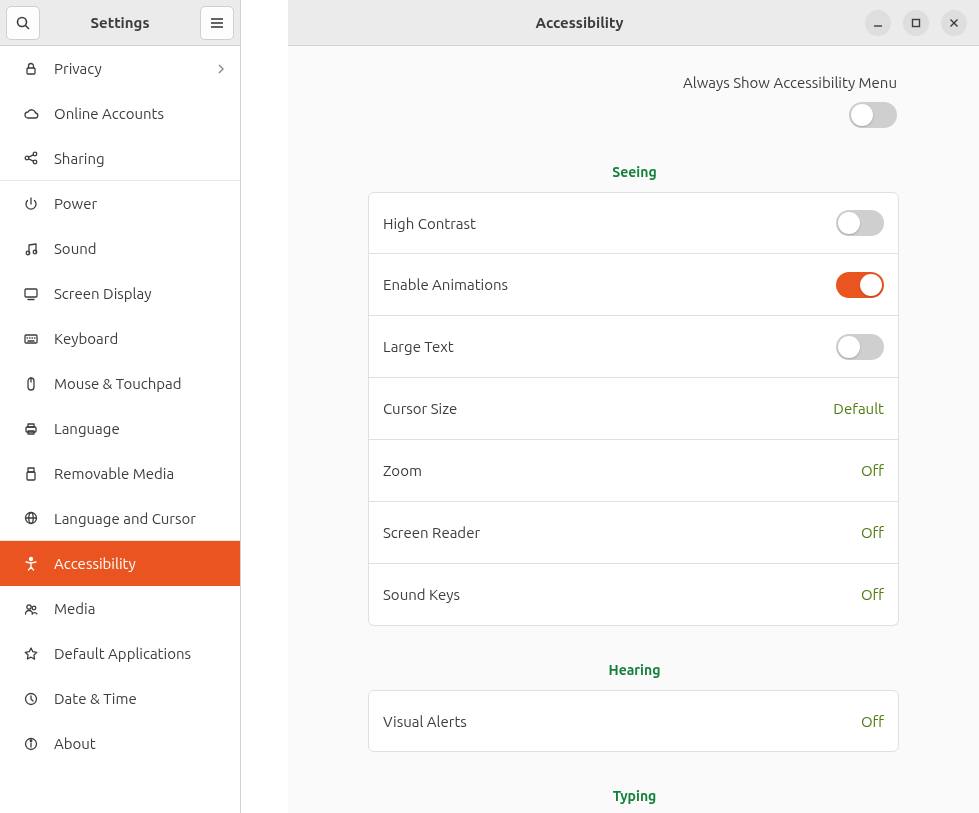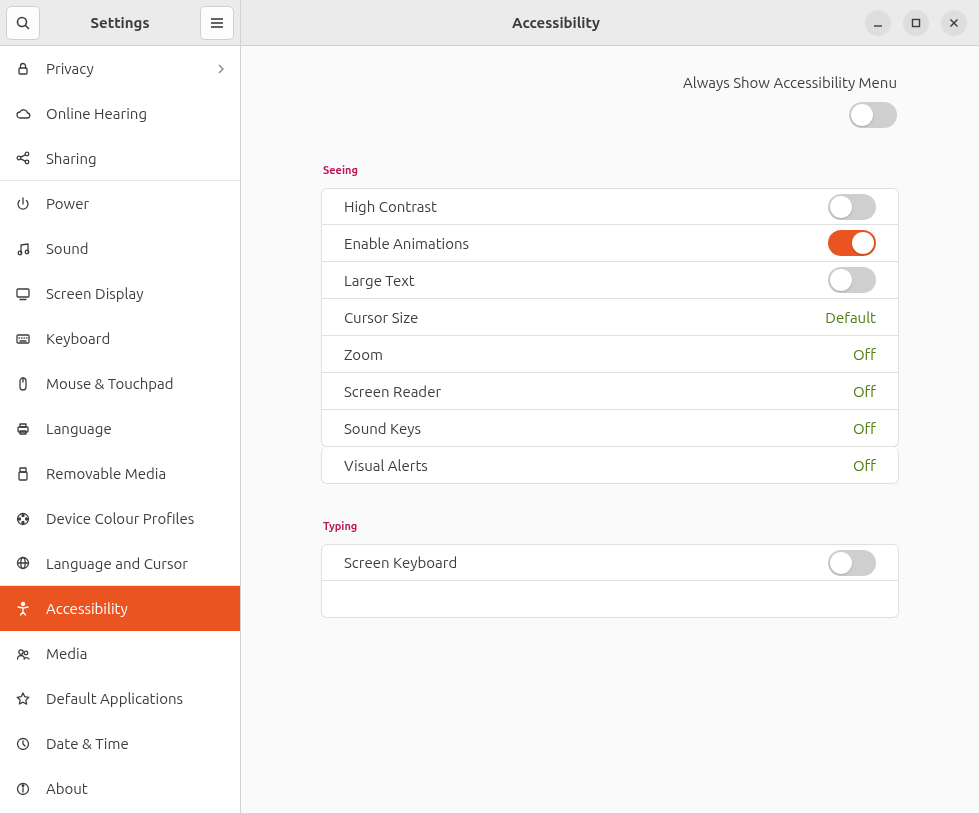--- a/index.html
+++ b/index.html
@@ -1,49 +1,49 @@
 <!DOCTYPE html>
 <html><head>
 <meta charset="utf-8">
 <style>
   * { box-sizing: border-box; margin: 0; padding: 0; }
   html, body { width: 979px; height: 813px; font-family: Ubuntu, "Segoe UI", Cantarell, sans-serif; font-size: 15px; color: #3d3d3d; overflow: hidden; background: #fff; }
-  .window { display: flex; width: 100%; height: 100%; }
+  .window { display: flex; width: 100%; height: 100%; gap: 47px; }
   
   
   .sidebar { width: 241px; height: 100%; background: #fff; display: flex; flex-direction: column; border-right: 1px solid #d1d1d1; }
   .sidebar-header { height: 46px; background: #ebebeb; border-bottom: 1px solid #d1d1d1; display: flex; align-items: center; padding: 0 6px; gap: 6px; }
   .icon-btn { width: 34px; height: 34px; background: #fdfdfd; border: 1px solid #cfcfcf; border-radius: 5px; display: flex; align-items: center; justify-content: center; cursor: pointer; }
   .sidebar-title { flex: 1; text-align: center; font-weight: 700; color: #3b3b3b; }
   .sidebar-list { flex: 1; overflow-y: auto; }
-  .sidebar-item { height: 45px; display: flex; align-items: center; padding: 0 14px; gap: 14px; cursor: pointer; position: relative; }
+  .sidebar-item { height: 45px; display: flex; align-items: center; padding: 0 22px; gap: 14px; cursor: pointer; position: relative; }
   .sidebar-item.sep-after { border-bottom: 1px solid #e6e6e6; }
   .sidebar-item.active { background: #e95420; color: #fff; }
   .sidebar-item .icon { width: 18px; display: flex; align-items: center; justify-content: center; flex-shrink: 0; }
   .sidebar-item .chevron { position: absolute; right: 14px; }
   
   
   .content { flex: 1; display: flex; flex-direction: column; background: #fafafa; }
   .content-header { height: 46px; background: #ebebeb; border-bottom: 1px solid #d1d1d1; display: flex; align-items: center; padding: 0 6px; }
   .content-title { flex: 1; text-align: center; font-weight: 700; color: #3b3b3b; }
   .window-btns { display: flex; gap: 12px; padding-right: 6px; }
   .round-btn { width: 26px; height: 26px; border-radius: 50%; background: #dedede; display: flex; align-items: center; justify-content: center; cursor: pointer; font-size: 13px; color: #3d3d3d; }
   .content-body { flex: 1; overflow-y: auto; padding: 28px 80px 0 80px; }
   
-  .row { display: flex; align-items: center; height: 37px; background: #fff; border: 1px solid #e0e0e0; padding: 0 22px; cursor: pointer; }
+  .row { display: flex; align-items: center; height: 62px; background: #fff; border: 1px solid #e0e0e0; padding: 0 14px; cursor: pointer; }
   .row + .row { border-top: none; }
   .row-label { flex: 1; }
   .row-value { color: #4d7c0f; }
   .group-first { border-top-left-radius: 6px; border-top-right-radius: 6px; }
   .group-last { border-bottom-left-radius: 6px; border-bottom-right-radius: 6px; }
   
   .plain-row { display: flex; align-items: flex-end; height: 54px; padding: 0 2px; flex-direction: column; }
   .plain-row .row-label { flex: 1; }
   
-  .section-label { font-weight: 700; color: #be185d; margin: 36px 0 12px 2px; font-size: 11px; }
+  .section-label { font-weight: 700; color: #15803d; margin: 36px 0 12px 2px; font-size: 14px; text-align: center; }
   
   
   .switch { width: 48px; height: 26px; border-radius: 13px; background: #cfcfcf; position: relative; flex-shrink: 0; cursor: pointer; }
   .switch .knob { width: 22px; height: 22px; border-radius: 50%; background: #fff; position: absolute; top: 2px; left: 2px; transition: left .1s; box-shadow: 0 1px 2px rgba(0,0,0,.2); }
   .switch.on { background: #e95420; }
   .switch.on .knob { left: 24px; }
   
   svg { display: block; }
 </style>
 </head>
@@ -82,21 +82,21 @@
               <path d="M3 1l4 4-4 4"></path>
             </svg>
           </span>
   </div>
         <div class="sidebar-item">
     <span class="icon">
             <svg width="16" height="16" viewBox="0 0 16 16" fill="none" stroke="#3d3d3d" stroke-width="1.3" stroke-linecap="round" stroke-linejoin="round">
               <path d="M5 12a3 3 0 010-6 4 4 0 017.5 1A2.5 2.5 0 0112 12H5z"></path>
             </svg>
           </span>
-    <span>Online Hearing</span>
+    <span>Online Accounts</span>
 
   </div>
         <div class="sidebar-item sep-after">
     <span class="icon">
             <svg width="16" height="16" viewBox="0 0 16 16" fill="none" stroke="#3d3d3d" stroke-width="1.3" stroke-linecap="round" stroke-linejoin="round">
               <circle cx="4" cy="8" r="1.8"></circle>
               <circle cx="12" cy="4" r="1.8"></circle>
               <circle cx="12" cy="12" r="1.8"></circle>
               <line x1="5.6" y1="7.2" x2="10.4" y2="4.8"></line>
               <line x1="5.6" y1="8.8" x2="10.4" y2="11.2"></line>
@@ -172,33 +172,20 @@
 
   </div>
         <div class="sidebar-item">
     <span class="icon">
             <svg width="16" height="16" viewBox="0 0 16 16" fill="none" stroke="#3d3d3d" stroke-width="1.3" stroke-linecap="round" stroke-linejoin="round">
               <rect x="5" y="2" width="6" height="4"></rect>
               <rect x="4" y="6" width="8" height="8" rx="1"></rect>
             </svg>
           </span>
     <span>Removable Media</span>
-
-  </div>
-        <div class="sidebar-item">
-    <span class="icon">
-            <svg width="16" height="16" viewBox="0 0 16 16" fill="none" stroke="#3d3d3d" stroke-width="1.3" stroke-linecap="round" stroke-linejoin="round">
-              <circle cx="8" cy="8" r="5.5"></circle>
-              <circle cx="8" cy="4.5" r="1" fill="#3d3d3d"></circle>
-              <circle cx="11.5" cy="8" r="1" fill="#3d3d3d"></circle>
-              <circle cx="8" cy="11.5" r="1" fill="#3d3d3d"></circle>
-              <circle cx="4.5" cy="8" r="1" fill="#3d3d3d"></circle>
-            </svg>
-          </span>
-    <span>Device Colour Profiles</span>
 
   </div>
         <div class="sidebar-item sep-after">
     <span class="icon">
             <svg width="16" height="16" viewBox="0 0 16 16" fill="none" stroke="#3d3d3d" stroke-width="1.3" stroke-linecap="round" stroke-linejoin="round">
               <circle cx="8" cy="8" r="5.5"></circle>
               <ellipse cx="8" cy="8" rx="2.2" ry="5.5"></ellipse>
               <line x1="2.5" y1="8" x2="13.5" y2="8"></line>
             </svg>
           </span>
@@ -316,20 +303,21 @@
       <span class="row-value">Off</span>
     </div>
         <div class="row">
       <span class="row-label">Screen Reader</span>
       <span class="row-value">Off</span>
     </div>
         <div class="row group-last">
       <span class="row-label">Sound Keys</span>
       <span class="row-value">Off</span>
     </div>
+        <div class="section-label">Hearing</div>
         <div class="row group-first group-last">
       <span class="row-label">Visual Alerts</span>
       <span class="row-value">Off</span>
     </div>
         <div class="section-label">Typing</div>
         <div class="row group-first">
       <span class="row-label">Screen Keyboard</span>
       <div class="switch">
             <div class="knob"></div>
           </div>

